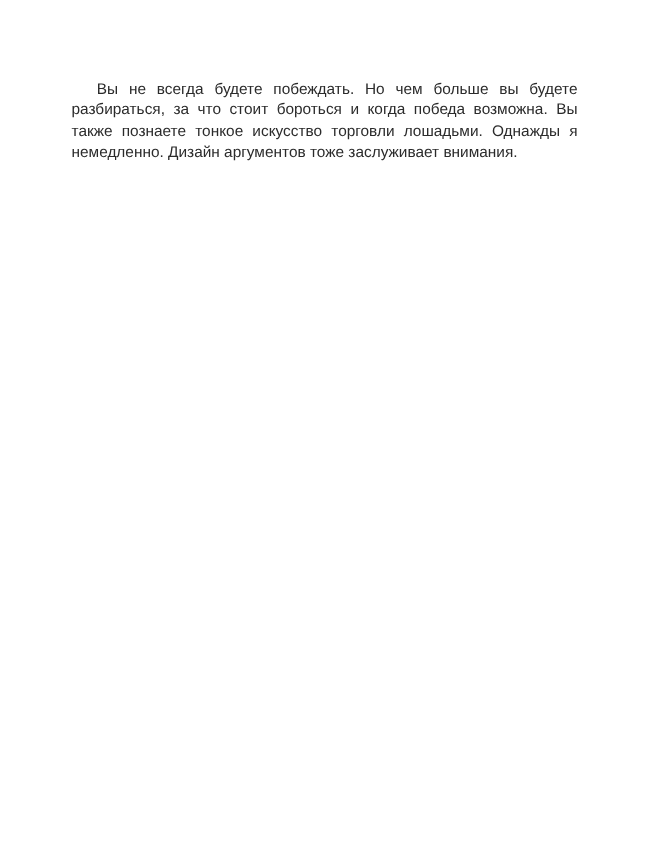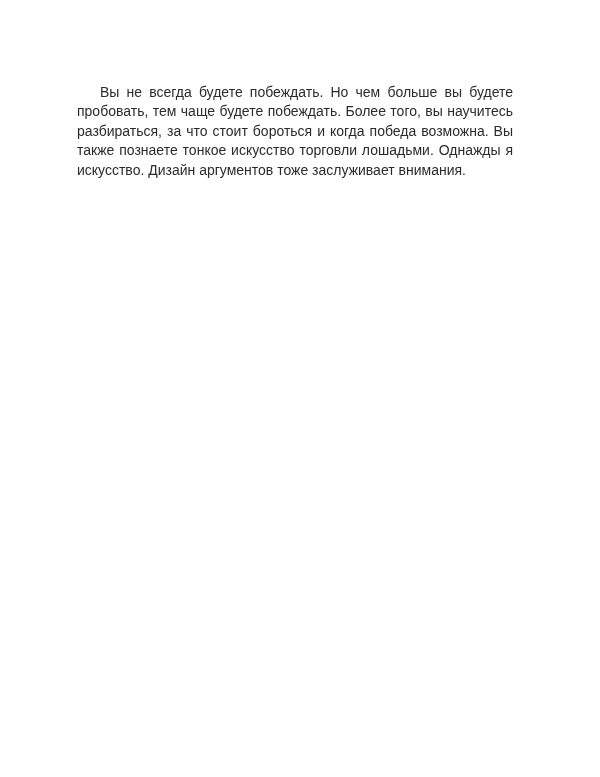--- a/index.html
+++ b/index.html
@@ -23,39 +23,38 @@
     position: absolute;
     left: 65px;
     top: 71px;
     width: 460px;
     color: #2b2b2b;
     font-size: 14px;
     line-height: 19.4px;
     -webkit-font-smoothing: antialiased;
   }
   .paragraph {
-    margin: 12px;
+    margin: 0;
   }
   .line {
     text-align: justify;
     text-align-last: justify;
   }
   .line.first {
     text-indent: 23px;
   }
   .line.last {
     text-align-last: left;
   }
 </style>
 </head>
 <body>
 
 <div class="page">
   <div class="text-block">
       <div class="paragraph">
         <div class="line first">Вы не всегда будете побеждать. Но чем больше вы будете</div>
-        <div class="line">пробовать, тем чаще будете побеждать. Более того, вы научитесь</div>
         <div class="line">разбираться, за что стоит бороться и когда победа возможна. Вы</div>
         <div class="line">также познаете тонкое искусство торговли лошадьми. Однажды я</div>
-        <div class="line last">искусство. Дизайн аргументов тоже заслуживает внимания.</div>
+        <div class="line last">немедленно. Дизайн аргументов тоже заслуживает внимания.</div>
       </div>
     </div>
 </div>
 
 </body></html>

